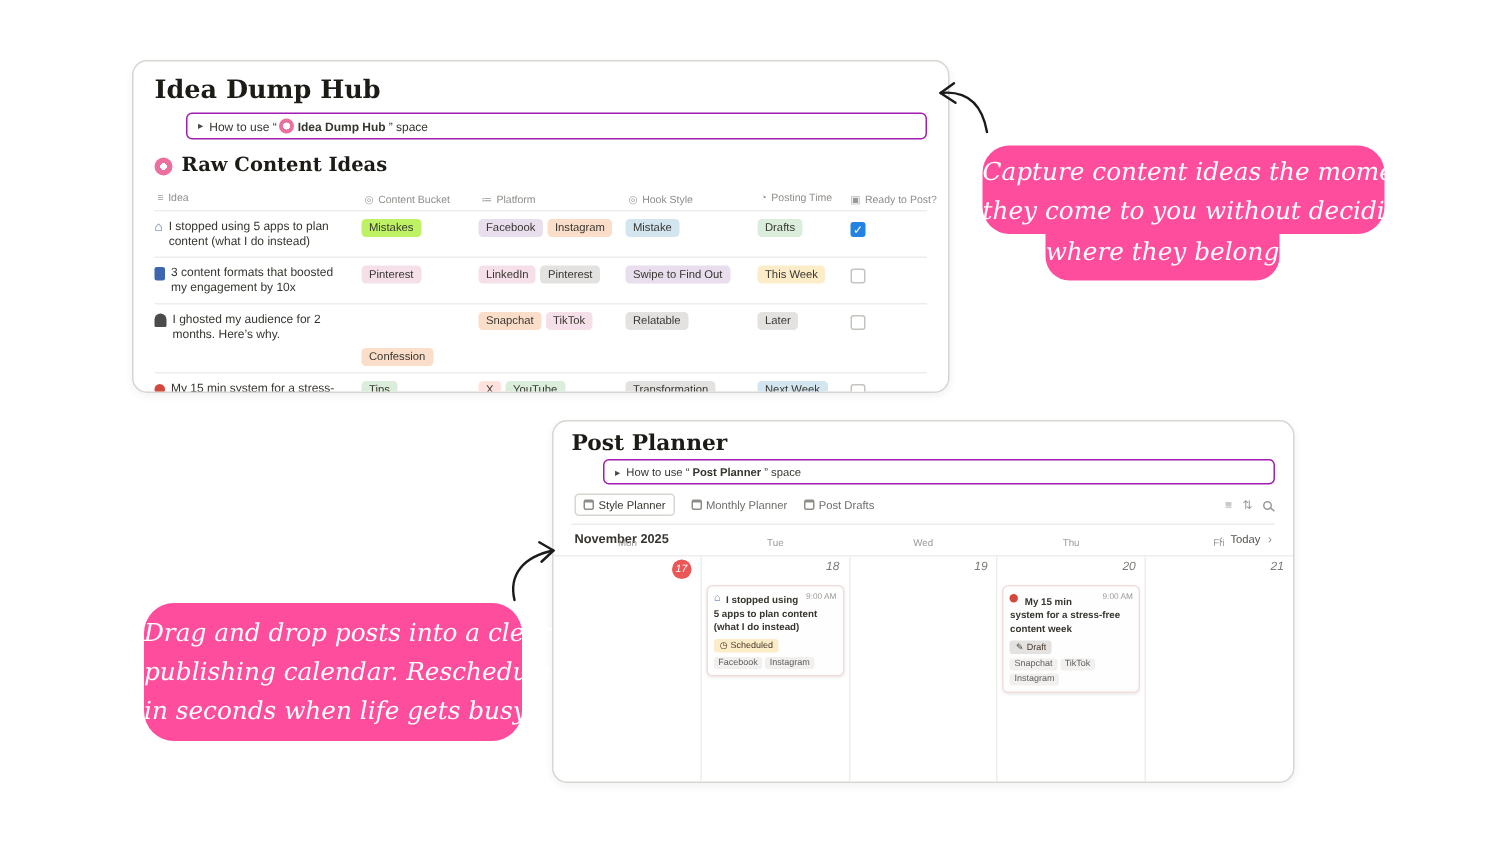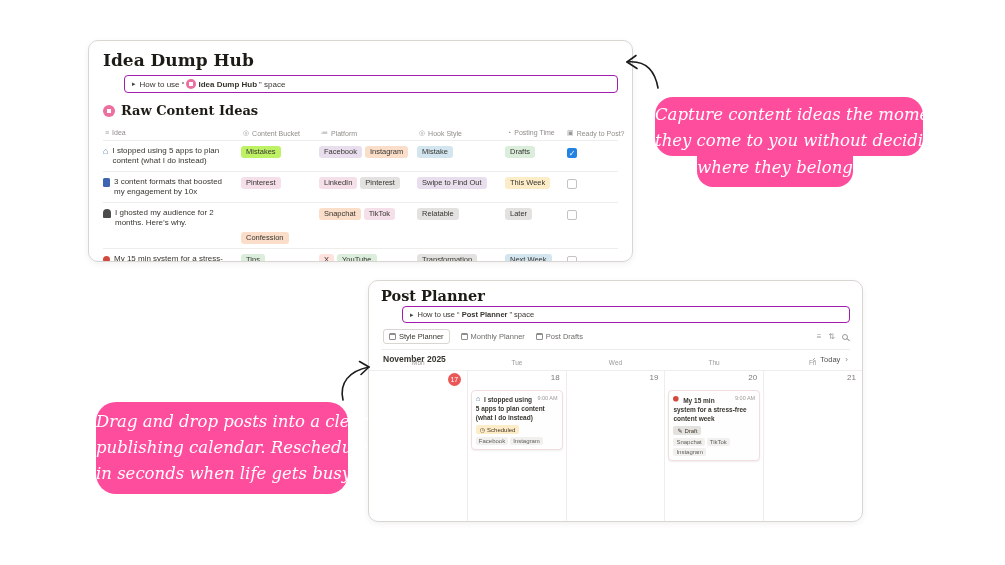--- a/index.html
+++ b/index.html
@@ -68,21 +68,21 @@
   .month-label { font-size:8.5px; font-weight:700; color:#37352F; }
   .cal-nav { margin-left:auto; display:flex; align-items:center; gap:5px; font-size:7.5px; color:#55534f; }
   .cal-nav .chev { color:#8f8d88; font-size:8px; }
 
   .calendar { position:absolute; left:0; right:0; top:76px; bottom:0; }
   .daynames { display:flex; height:13px; }
   .dayname { flex:1; text-align:center; font-size:6.5px; color:#9b9a97; padding-top:2px; }
   .daycols { position:absolute; top:13px; bottom:0; left:0; right:0; display:flex; border-top:1px solid #f0eeec; }
   .daycol { flex:1; position:relative; padding:0 2px; }
   .daycol + .daycol { border-left:1px solid #eeedeb; }
-  .date-row { display:flex; justify-content:flex-end; padding:2px 4px 0 0; font-size:8px; color:#7d7b77; min-height:16px; }
+  .date-row { display:flex; justify-content:flex-end; padding:2px 4px 0 0; font-size:8px; color:#7d7b77; min-height:16px;font-style:italic; }
   .today-badge { width:13px; height:13px; border-radius:50%; background:#EB5757; color:#fff; font-size:7px;
                  display:flex; align-items:center; justify-content:center; }
 
   .event-card { margin:3px 1px 0; background:#fffefe; border:1px solid #f1dddd; border-radius:4px;
                 box-shadow:0 1px 2px rgba(0,0,0,.07); padding:3px 4px 4px; font-size:6.5px; }
   .ev-title { font-weight:700; color:#37352F; line-height:1.35; }
   .ev-time { float:right; font-weight:400; color:#9b9a97; font-size:5.5px; margin:1px 0 0 3px; }
   .ev-title .emo { transform:scale(.8); transform-origin:left top; margin-right:1px; }
   .status-pill { display:inline-flex; align-items:center; gap:2px; margin-top:3px; padding:1px 4px;
                  border-radius:2px; font-size:6px; color:#46382a; }

